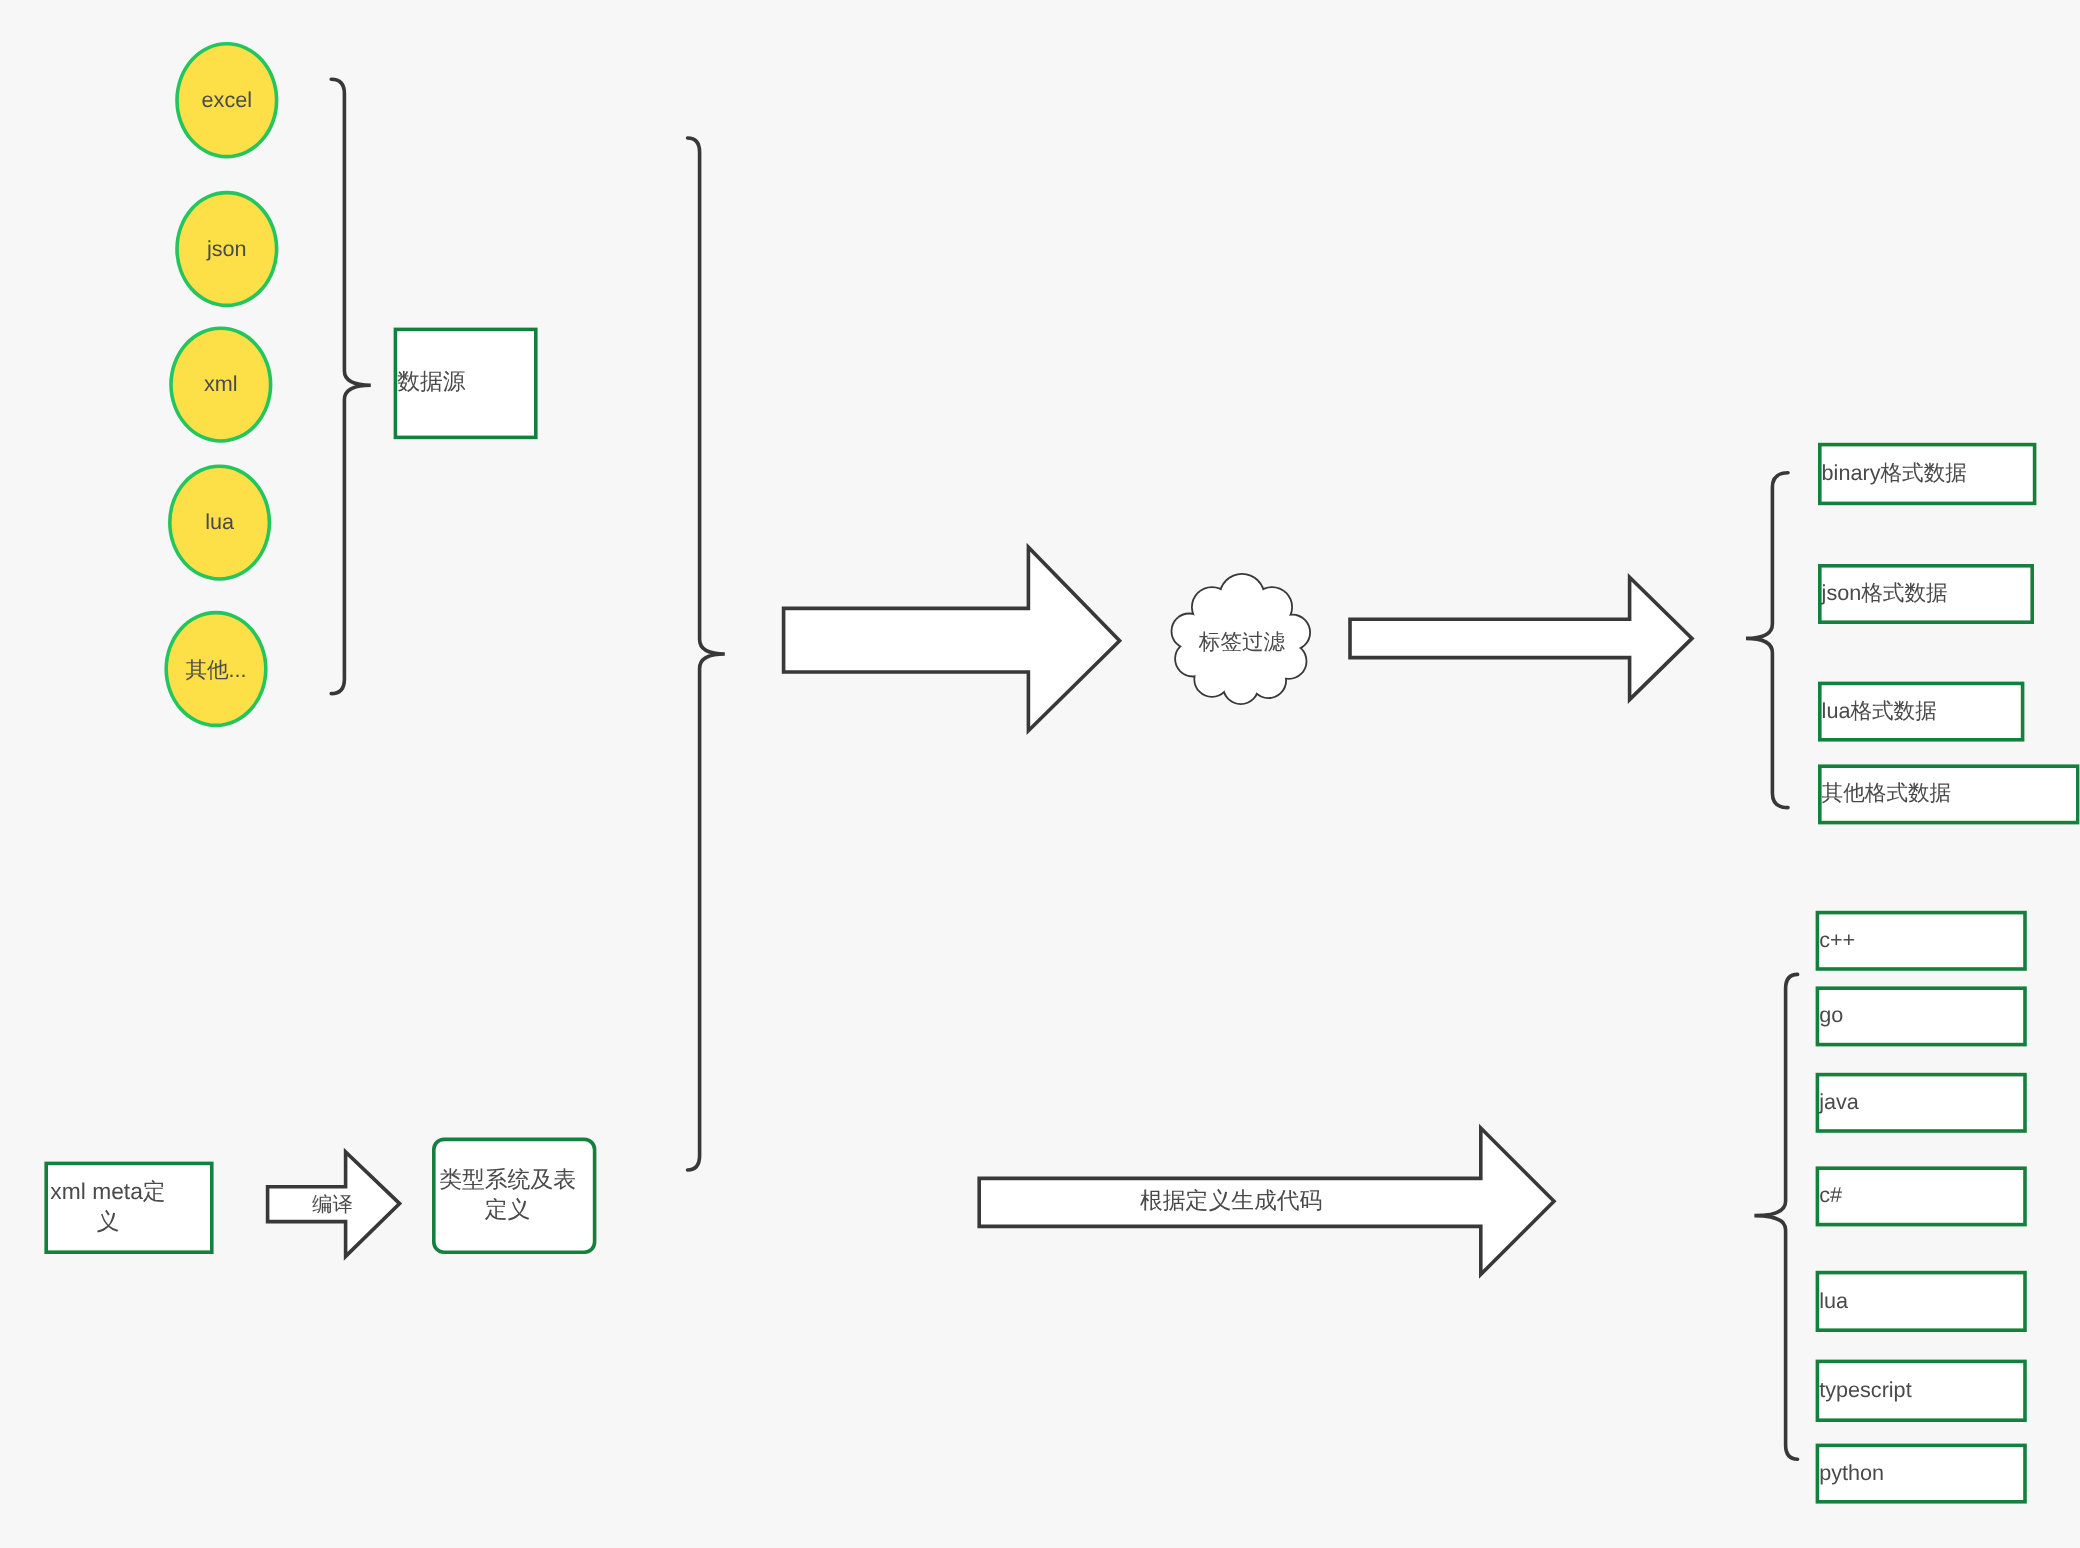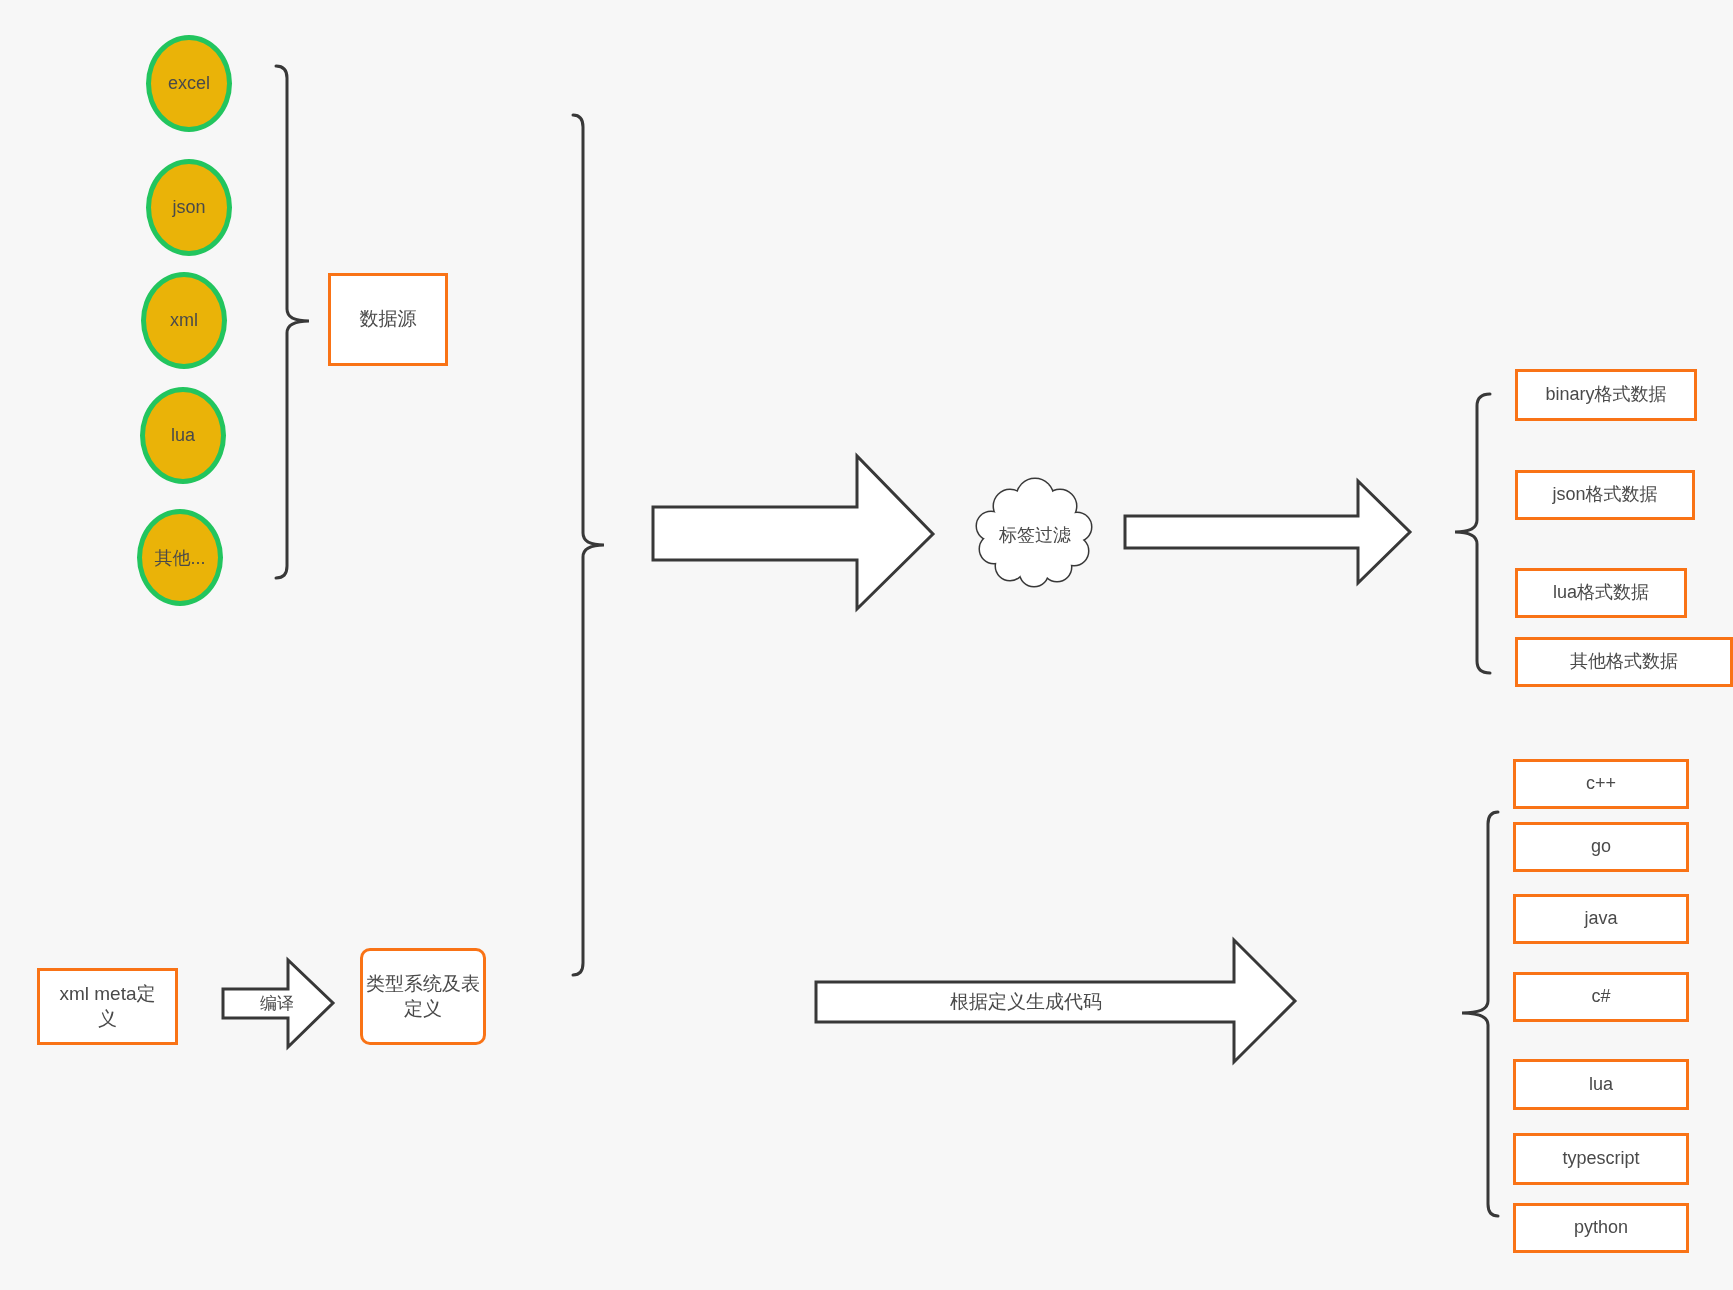--- a/index.html
+++ b/index.html
@@ -1,23 +1,23 @@
 <!DOCTYPE html>
 <html><head>
 <meta charset="utf-8">
 <style>
   html,body{margin:0;padding:0;}
   body{background:#f7f7f7;font-family:"Liberation Sans","DejaVu Sans",sans-serif;}
   .canvas{position:relative;width:1733px;height:1290px;background:#f7f7f7;overflow:hidden;color:#4a4a4a;}
   .shapes{position:absolute;left:0;top:0;}
-  .node{position:absolute;box-sizing:border-box;border:5px solid #22c55e;border-radius:50%;
-        background:#eab308;display:flex;align-items:center;justify-content:center;
+  .node{position:absolute;box-sizing:border-box;border:3px solid #22c55e;border-radius:50%;
+        background:#fde047;display:flex;align-items:center;justify-content:center;
         font-size:18px;color:#4a4a4a;width:86px;height:97px;text-align:center;}
-  .box{position:absolute;box-sizing:border-box;border:3px solid #f97316;background:#ffffff;
-       display:flex;align-items:center;justify-content:center;font-size:18px;color:#4a4a4a;
+  .box{position:absolute;box-sizing:border-box;border:3px solid #15803d;background:#ffffff;
+       display:flex;align-items:center;font-size:18px;color:#4a4a4a;
        text-align:center;line-height:1.3;}
   .box.rounded{border-radius:10px;}
   .lbl{position:absolute;display:flex;align-items:center;justify-content:center;
        font-size:18px;color:#4a4a4a;text-align:center;line-height:1.25;}
   .wrap-100{display:inline-block;width:100px;}
   .wrap-120{display:inline-block;width:120px;}
 </style>
 </head>
 <body>
 
@@ -108,21 +108,21 @@
   <div class="box" style="left:1515px;top:568px;width:172px;height:50px">
     <span>lua格式数据</span>
     </div>
   <div class="box" style="left:1515px;top:637px;width:218px;height:50px">
     <span>其他格式数据</span>
     </div>
 
   <div class="box" style="left:37px;top:968px;width:141px;height:77px;font-size:19px">
     <span class="wrap-100">xml meta定义</span>
     </div>
-  <div class="box rounded" style="left:360px;top:948px;width:126px;height:97px;font-size:19px">
+  <div class="box rounded" style="left:360px;top:948px;width:137px;height:97px;font-size:19px">
     <span class="wrap-120">类型系统及表定义</span>
     </div>
 
   <div class="box" style="left:1513px;top:759px;width:176px;height:50px">
     <span>c++</span>
     </div>
   <div class="box" style="left:1513px;top:822px;width:176px;height:50px">
     <span>go</span>
     </div>
   <div class="box" style="left:1513px;top:894px;width:176px;height:50px">

